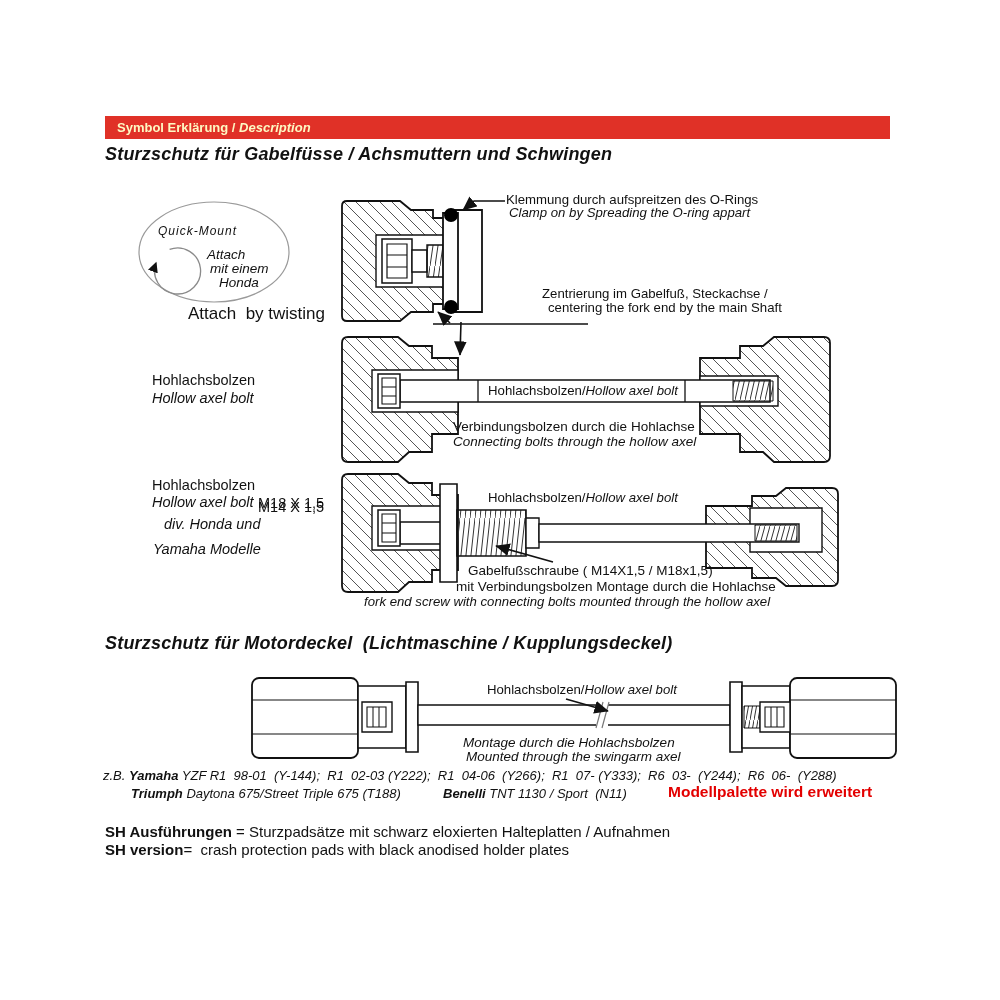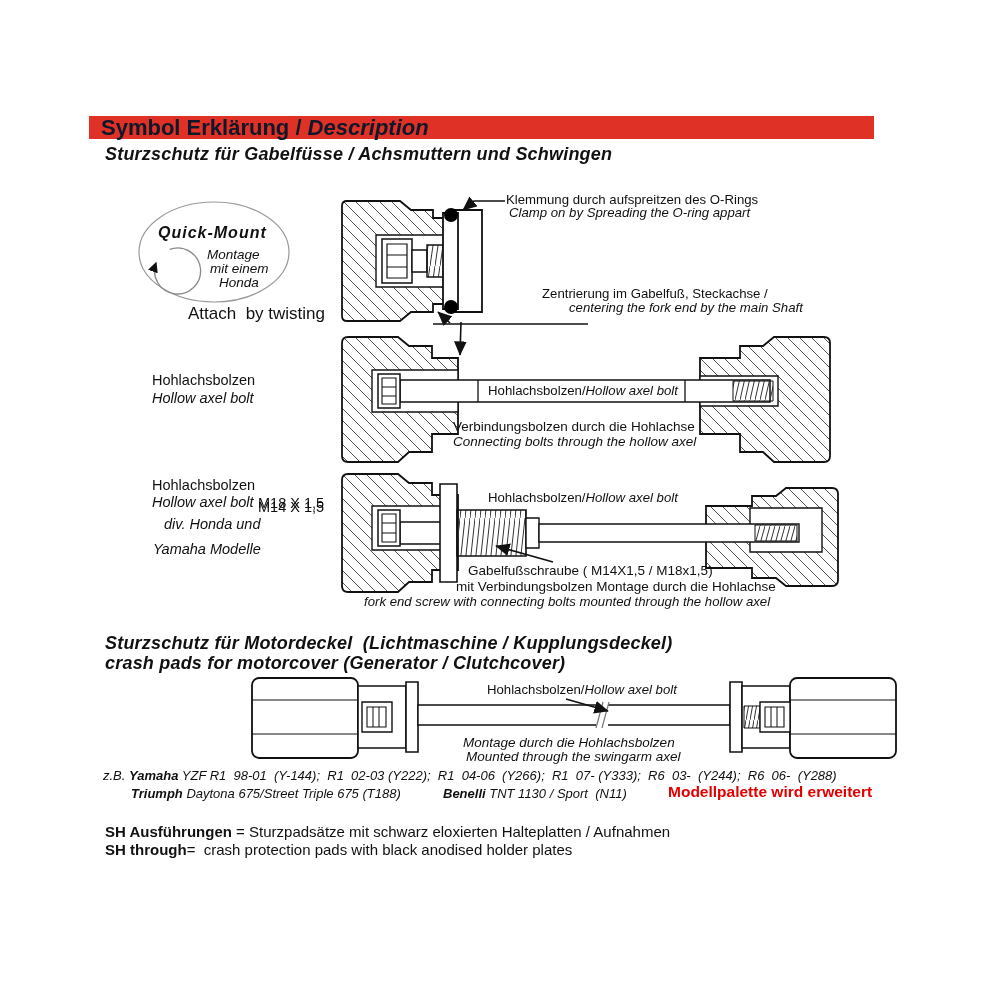--- a/index.html
+++ b/index.html
@@ -1,25 +1,25 @@
 <!DOCTYPE html>
 <html style="--bar-red: #e03127; --notice-red: #e30000;"><head>
 <meta charset="utf-8">
 <style>
   html,body{margin:0;padding:0;background:#fff;}
   #page{position:relative;width:1000px;height:1000px;background:#fff;overflow:hidden;
         font-family:"Liberation Sans",sans-serif;color:#111;}
   .abs{position:absolute;white-space:pre;}
-  .bar{position:absolute;left:89px;top:116px;width:785px;height:23px;
-       background:var(--bar-red,#e03127);color:#0f172a;font-size:22px;font-weight:bold;
+  .bar{position:absolute;left:105px;top:116px;width:785px;height:23px;
+       background:var(--bar-red,#e03127);color:#fef9c3;font-size:13px;font-weight:bold;
        line-height:23px;padding-left:12px;box-sizing:border-box;}
   .h1{font-size:18px;font-weight:bold;font-style:italic;letter-spacing:.2px;}
   .lab{font-size:13.2px;line-height:14px;}
   .side{font-size:14.5px;line-height:16px;}
-  .qm-title{font-size:16px;font-weight:bold;font-style:italic;letter-spacing:1px;}
+  .qm-title{font-size:12px;font-weight:normal;font-style:italic;letter-spacing:1px;}
   .qm-note{font-size:13.5px;font-style:italic;line-height:14px;}
   .attach{font-size:17px;}
   .shaftlab{font-size:13.2px;text-align:center;}
   .models{font-size:13px;font-style:italic;}
   .models b{font-weight:bold;}
   .notice{font-size:15.5px;font-weight:bold;color:var(--notice-red,#e30000);}
   .sh{font-size:15px;}
   .sh b{font-weight:bold;}
   svg{position:absolute;display:block;}
   svg path,svg rect,svg line,svg circle,svg ellipse{vector-effect:non-scaling-stroke;}
@@ -37,21 +37,21 @@
   <svg style="left:136px;top:200px;" width="160" height="108" viewBox="0 0 160 108">
     <defs>
       <marker id="qmah" markerWidth="9" markerHeight="8" refX="7" refY="4" orient="auto">
           <path d="M0,0 L8,4 L0,8 Z" fill="#111"></path>
         </marker>
     </defs>
     <ellipse cx="78" cy="52" rx="75" ry="50" fill="none" stroke="#9a9a9a" stroke-width="1.2"></ellipse>
     <path d="M33.6,49.4 A23,23 0 1 1 20,63" fill="none" stroke="#8a8a8a" stroke-width="1.3" marker-end="url(#qmah)"></path>
   </svg>
   <div class="abs qm-title" style="left:158px;top:224px;">Quick-Mount</div>
-  <div class="abs qm-note" style="left:207px;top:248px;">Montage</div>
+  <div class="abs qm-note" style="left:207px;top:248px;">Attach</div>
   <div class="abs qm-note" style="left:210px;top:262px;">mit einem</div>
   <div class="abs qm-note" style="left:219px;top:276px;">Honda</div>
   <div class="abs attach" style="left:152px;top:304px;margin-left:36px;">Attach  by twisting</div>
 
   <svg style="left:340px;top:198px;" width="150" height="126" viewBox="0 0 150 126">
     <defs>
       <pattern id="h1p" width="12" height="12" patternUnits="userSpaceOnUse">
           <path d="M-3,9 L3,15 M0,0 L12,12 M9,-3 L15,3" stroke="#555" stroke-width="1"></path>
         </pattern>
       <pattern id="t1p" width="5" height="34" patternUnits="userSpaceOnUse">
@@ -67,21 +67,21 @@
     <rect x="72" y="52" width="15" height="22" fill="#fff" stroke="#111" stroke-width="1.4"></rect>
     <rect x="87" y="47" width="25" height="32" fill="url(#t1p)" stroke="#111" stroke-width="1.4"></rect>
     <rect x="103" y="15" width="15" height="96" fill="#fff" stroke="#111" stroke-width="1.8"></rect>
     <circle cx="111" cy="17" r="7" fill="#000"></circle>
     <circle cx="111" cy="109" r="7" fill="#000"></circle>
   </svg>
 
   <div class="abs lab" style="left:506px;top:193px;">Klemmung durch aufspreitzen des O-Rings</div>
   <div class="abs lab" style="left:509px;top:206px;font-style:italic;">Clamp on by Spreading the O-ring appart</div>
   <div class="abs lab" style="left:542px;top:287px;">Zentrierung im Gabelfuß, Steckachse /</div>
-  <div class="abs lab" style="left:548px;top:301px;font-style:italic;margin-left:21px;">centering the fork end by the main Shaft</div>
+  <div class="abs lab" style="left:548px;top:301px;">centering the fork end by the main Shaft</div>
 
   <div class="abs side" style="left:152px;top:372px;">Hohlachsbolzen</div>
   <div class="abs side" style="left:152px;top:390px;font-style:italic;">Hollow axel bolt</div>
 
   <svg style="left:340px;top:334px;" width="492" height="132" viewBox="0 0 492 132">
     <defs>
       <pattern id="h2p" width="12" height="12" patternUnits="userSpaceOnUse">
           <path d="M-3,9 L3,15 M0,0 L12,12 M9,-3 L15,3" stroke="#555" stroke-width="1"></path>
         </pattern>
       <pattern id="t2p" width="5" height="22" patternUnits="userSpaceOnUse">
@@ -135,21 +135,20 @@
     <rect x="186" y="46" width="13" height="30" fill="#fff" stroke="#111" stroke-width="1.4"></rect>
     <rect x="199" y="52" width="260" height="18" fill="#fff" stroke="#111" stroke-width="1.4"></rect>
     <rect x="415" y="53" width="42" height="16" fill="url(#t3q)" stroke="#111" stroke-width="1"></rect>
   </svg>
   <div class="abs shaftlab" style="left:488px;top:490px;width:202px;text-align:left;"><span>Hohlachsbolzen/</span><i>Hollow axel bolt</i></div>
   <div class="abs lab" style="left:468px;top:564px;font-size:13.5px;">Gabelfußschraube ( M14X1,5 / M18x1,5)</div>
   <div class="abs lab" style="left:364px;top:595px;font-size:13.2px;font-style:italic;">fork end screw with connecting bolts mounted through the hollow axel</div>
   <div class="abs lab" style="left:456px;top:580px;font-size:13.5px;">mit Verbindungsbolzen Montage durch die Hohlachse</div>
 
   <div class="abs h1" style="left:105px;top:633px;">Sturzschutz für Motordeckel  (Lichtmaschine / Kupplungsdeckel)</div>
-  <div class="abs h1" style="left:105px;top:653px;">crash pads for motorcover (Generator / Clutchcover)</div>
 
   <svg style="left:250px;top:676px;" width="648" height="90" viewBox="0 0 648 90">
     <defs>
       <pattern id="t4p" width="4" height="22" patternUnits="userSpaceOnUse">
           <path d="M0,22 L4,0" stroke="#333" stroke-width="1"></path>
         </pattern>
     </defs>
     <rect x="2" y="2" width="106" height="80" rx="7" fill="#fff" stroke="#111" stroke-width="1.8"></rect>
     <path d="M2,24 H108 M2,58 H108" stroke="#111" stroke-width="1.2"></path>
     <rect x="108" y="10" width="48" height="62" fill="#fff" stroke="#111" stroke-width="1.6"></rect>
@@ -172,21 +171,21 @@
   <div class="abs shaftlab" style="left:487px;top:682px;width:210px;text-align:left;"><span>Hohlachsbolzen/</span><i>Hollow axel bolt</i></div>
   <div class="abs lab" style="left:463px;top:736px;font-size:13.5px;font-style:italic;">Montage durch die Hohlachsbolzen</div>
   <div class="abs lab" style="left:466px;top:750px;font-size:13.5px;font-style:italic;">Mounted through the swingarm axel</div>
 
   <div class="abs models" style="left:103px;top:768px;"><span>z.B. </span><b>Yamaha</b><span> YZF R1  98-01  (Y-144);  R1  02-03 (Y222);  R1  04-06  (Y266);  R1  07- (Y333);  R6  03-  (Y244);  R6  06-  (Y288)</span></div>
   <div class="abs models" style="left:131px;top:786px;"><b>Triumph</b><span> Daytona 675/Street Triple 675 (T188)</span></div>
   <div class="abs models" style="left:443px;top:786px;"><b>Benelli</b><span> TNT 1130 / Sport  (N11)</span></div>
   <div class="abs notice" style="left:668px;top:783px;">Modellpalette wird erweitert</div>
 
   <div class="abs sh" style="left:105px;top:823px;"><b>SH Ausführungen</b><span> = Sturzpadsätze mit schwarz eloxierten Halteplatten / Aufnahmen</span></div>
-  <div class="abs sh" style="left:105px;top:841px;"><b>SH through</b><span>=  crash protection pads with black anodised holder plates</span></div>
+  <div class="abs sh" style="left:105px;top:841px;"><b>SH version</b><span>=  crash protection pads with black anodised holder plates</span></div>
 
   <svg class="overlay" style="left:0;top:0;" width="1000" height="1000" viewBox="0 0 1000 1000">
     <defs>
       <marker id="ah" markerWidth="10" markerHeight="8" refX="8.5" refY="4" orient="auto">
           <path d="M0,0 L9,4 L0,8 Z" fill="#111"></path>
         </marker>
     </defs>
     <path d="M505,201 H474 L463,210" fill="none" stroke="#111" stroke-width="1.6" marker-end="url(#ah)"></path>
     <path d="M588,324 H433" fill="none" stroke="#111" stroke-width="1.6"></path>
     <path d="M450,323 L438,312" fill="none" stroke="#111" stroke-width="1.6" marker-end="url(#ah)"></path>

